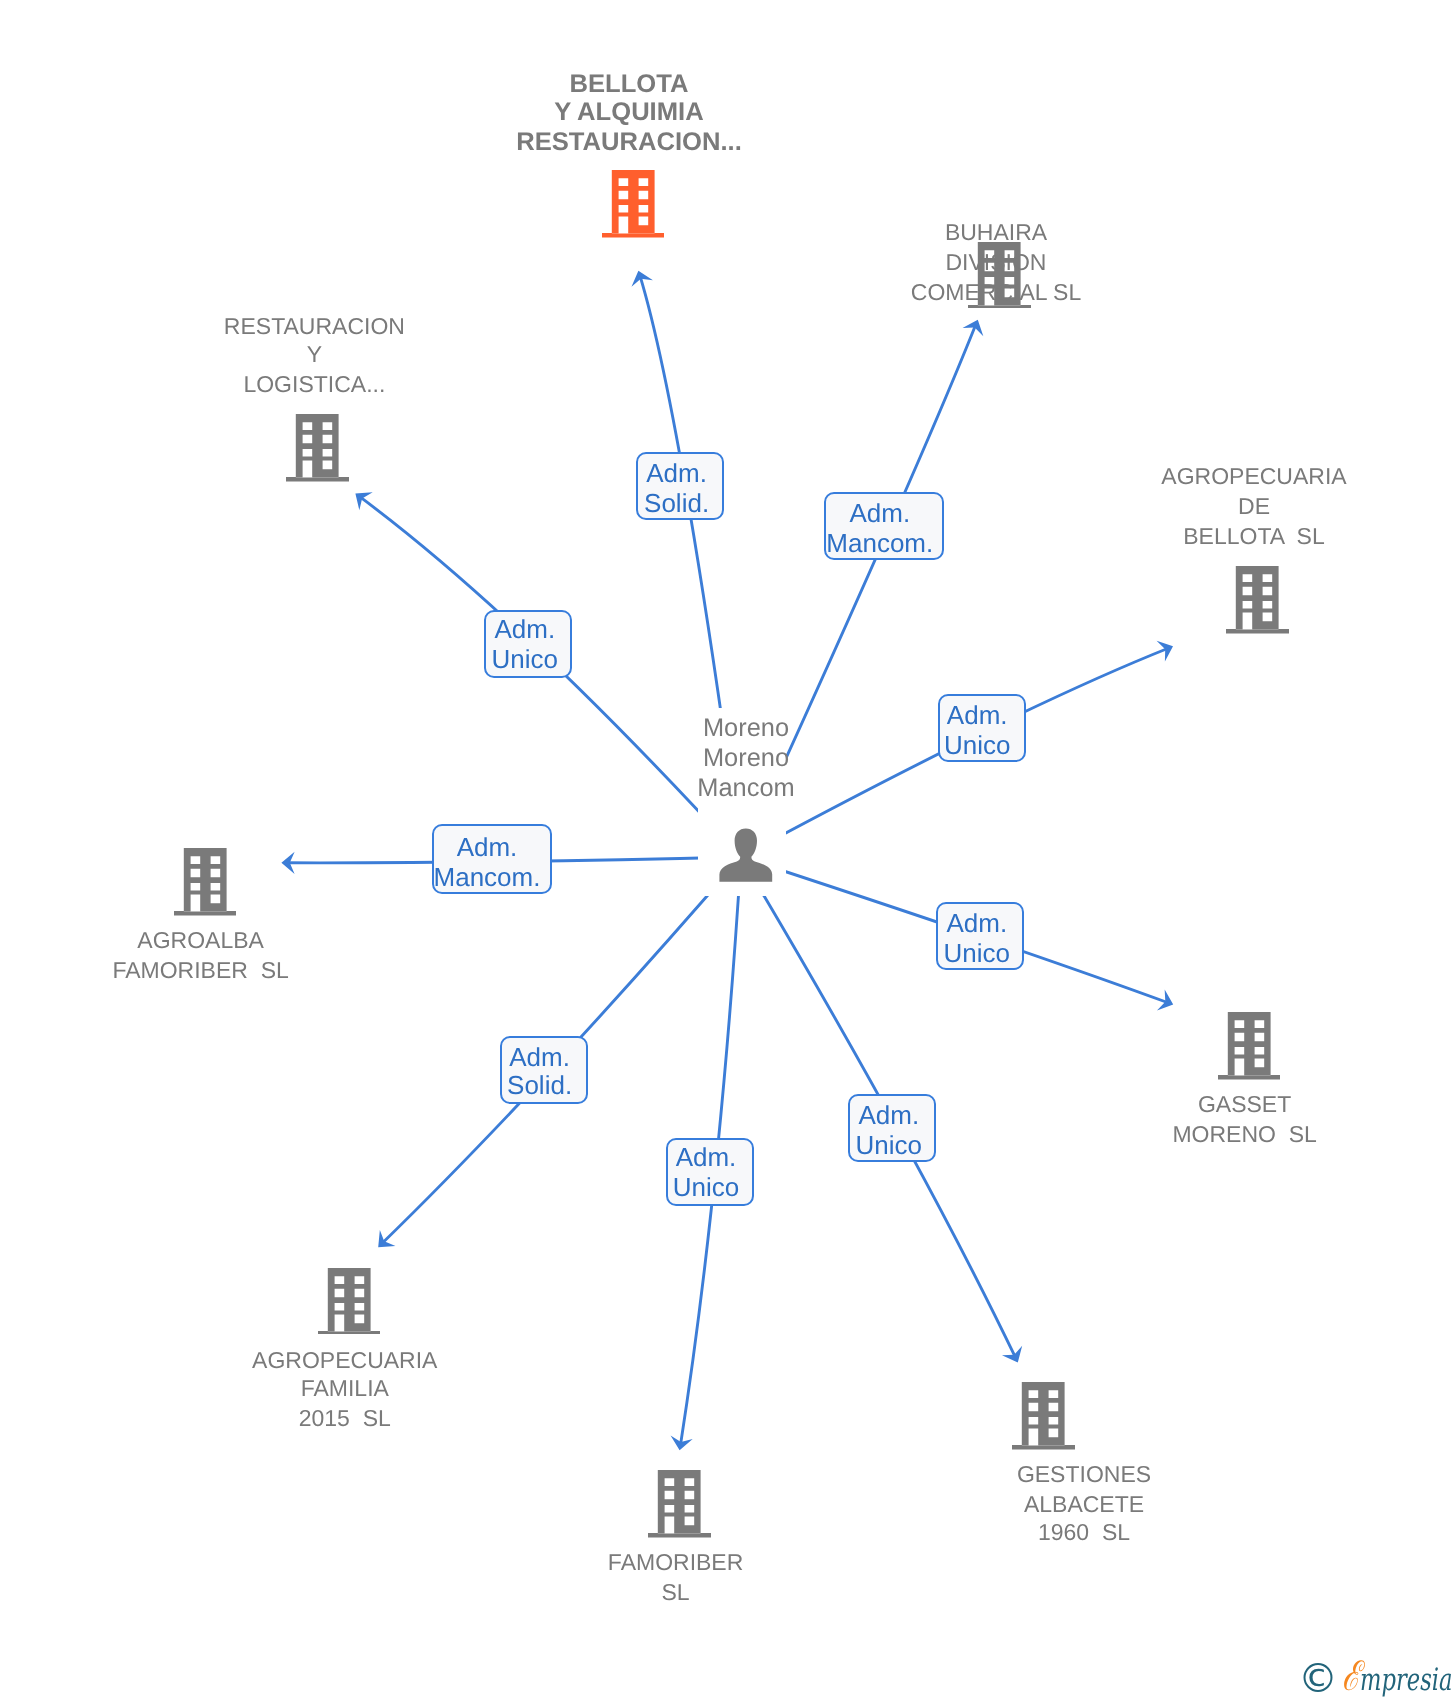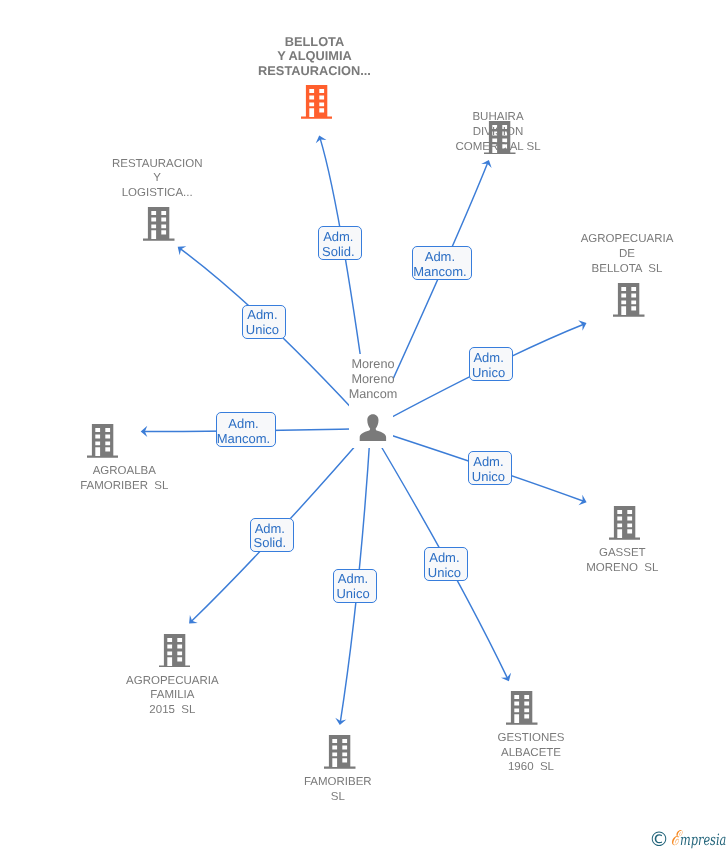--- a/index.html
+++ b/index.html
@@ -73,21 +73,21 @@
   <div>
     <svg style="position:absolute;left:613.2px;top:283.0px;" width="31.5" height="33.8" viewBox="0 0 31.5 33.8">
         <path d="M4.9 0H26.3V31.6H4.9Z M0 31.5H31.5V33.8H0Z M8.3 4.1H13.1V8H8.3Z M18.3 4.1H23.1V8H18.3Z M8.3 10.4H13.1V14.6H8.3Z M18.3 10.4H23.1V14.6H18.3Z M8.3 17.5H13.1V21.3H8.3Z M18.3 17.5H23.1V21.3H18.3Z M8.3 23.3H13.1V31.9H8.3Z M18.3 23.3H23.1V27.6H18.3Z" fill="#7a7a7a" fill-rule="evenodd"></path>
       </svg>
     <div class="nlabel" style="left:627.0px;top:232.30px;transform:translateX(-50%);"><div>AGROPECUARIA</div><div>DE</div><div>BELLOTA  SL</div></div>
   </div>
   <div>
     <svg style="position:absolute;left:86.5px;top:424.2px;" width="31.5" height="33.8" viewBox="0 0 31.5 33.8">
         <path d="M4.9 0H26.3V31.6H4.9Z M0 31.5H31.5V33.8H0Z M8.3 4.1H13.1V8H8.3Z M18.3 4.1H23.1V8H18.3Z M8.3 10.4H13.1V14.6H8.3Z M18.3 10.4H23.1V14.6H18.3Z M8.3 17.5H13.1V21.3H8.3Z M18.3 17.5H23.1V21.3H18.3Z M8.3 23.3H13.1V31.9H8.3Z M18.3 23.3H23.1V27.6H18.3Z" fill="#7a7a7a" fill-rule="evenodd"></path>
       </svg>
-    <div class="nlabel" style="left:100.3px;top:464.00px;transform:translateX(-50%);margin-left:24px;"><div>AGROALBA</div><div>FAMORIBER  SL</div></div>
+    <div class="nlabel" style="left:100.3px;top:464.00px;transform:translateX(-50%);"><div>AGROALBA</div><div>FAMORIBER  SL</div></div>
   </div>
   <div>
     <svg style="position:absolute;left:608.5px;top:506.3px;" width="31.5" height="33.8" viewBox="0 0 31.5 33.8">
         <path d="M4.9 0H26.3V31.6H4.9Z M0 31.5H31.5V33.8H0Z M8.3 4.1H13.1V8H8.3Z M18.3 4.1H23.1V8H18.3Z M8.3 10.4H13.1V14.6H8.3Z M18.3 10.4H23.1V14.6H18.3Z M8.3 17.5H13.1V21.3H8.3Z M18.3 17.5H23.1V21.3H18.3Z M8.3 23.3H13.1V31.9H8.3Z M18.3 23.3H23.1V27.6H18.3Z" fill="#7a7a7a" fill-rule="evenodd"></path>
       </svg>
     <div class="nlabel" style="left:622.3px;top:546.10px;transform:translateX(-50%);"><div>GASSET</div><div>MORENO  SL</div></div>
   </div>
   <div>
     <svg style="position:absolute;left:158.7px;top:633.7px;" width="31.5" height="33.8" viewBox="0 0 31.5 33.8">
         <path d="M4.9 0H26.3V31.6H4.9Z M0 31.5H31.5V33.8H0Z M8.3 4.1H13.1V8H8.3Z M18.3 4.1H23.1V8H18.3Z M8.3 10.4H13.1V14.6H8.3Z M18.3 10.4H23.1V14.6H18.3Z M8.3 17.5H13.1V21.3H8.3Z M18.3 17.5H23.1V21.3H18.3Z M8.3 23.3H13.1V31.9H8.3Z M18.3 23.3H23.1V27.6H18.3Z" fill="#7a7a7a" fill-rule="evenodd"></path>
@@ -97,21 +97,21 @@
   <div>
     <svg style="position:absolute;left:324.1px;top:735.1px;" width="31.5" height="33.8" viewBox="0 0 31.5 33.8">
         <path d="M4.9 0H26.3V31.6H4.9Z M0 31.5H31.5V33.8H0Z M8.3 4.1H13.1V8H8.3Z M18.3 4.1H23.1V8H18.3Z M8.3 10.4H13.1V14.6H8.3Z M18.3 10.4H23.1V14.6H18.3Z M8.3 17.5H13.1V21.3H8.3Z M18.3 17.5H23.1V21.3H18.3Z M8.3 23.3H13.1V31.9H8.3Z M18.3 23.3H23.1V27.6H18.3Z" fill="#7a7a7a" fill-rule="evenodd"></path>
       </svg>
     <div class="nlabel" style="left:337.8px;top:774.90px;transform:translateX(-50%);"><div>FAMORIBER</div><div>SL</div></div>
   </div>
   <div>
     <svg style="position:absolute;left:506.0px;top:691.0px;" width="31.5" height="33.8" viewBox="0 0 31.5 33.8">
         <path d="M4.9 0H26.3V31.6H4.9Z M0 31.5H31.5V33.8H0Z M8.3 4.1H13.1V8H8.3Z M18.3 4.1H23.1V8H18.3Z M8.3 10.4H13.1V14.6H8.3Z M18.3 10.4H23.1V14.6H18.3Z M8.3 17.5H13.1V21.3H8.3Z M18.3 17.5H23.1V21.3H18.3Z M8.3 23.3H13.1V31.9H8.3Z M18.3 23.3H23.1V27.6H18.3Z" fill="#7a7a7a" fill-rule="evenodd"></path>
       </svg>
-    <div class="nlabel" style="left:531px;top:730.80px;transform:translateX(-50%);"><div>GESTIONES</div><div>ALBACETE</div><div>1960  SL</div></div>
+    <div class="nlabel" style="left:542px;top:730.80px;transform:translateX(-50%);"><div>GESTIONES</div><div>ALBACETE</div><div>1960  SL</div></div>
   </div>
   <div class="pwrap" style="left:359.3px;top:413.6px;">
     <svg width="27.5" height="27.2" viewBox="0 0 27.5 27.2">
         <path d="M13.9 0.2 C10.6 0.2 8.3 2.6 8.3 6.3 C8.3 9.9 9.6 13.0 11.1 14.4 C11.1 15.5 10.8 16.2 9.4 16.7 C5.1 17.9 0.7 19.7 0.7 23.3 L0.7 26.9 L27.1 26.9 L27.1 23.3 C27.1 19.7 22.7 17.9 18.4 16.7 C17.0 16.2 16.7 15.5 16.7 14.4 C18.2 13.0 19.5 9.9 19.5 6.3 C19.5 2.6 17.2 0.2 13.9 0.2 Z" fill="#7a7a7a"></path>
       </svg>
   </div>
   <div class="clabel" style="left:373px;top:356.9px;transform:translateX(-50%);"><div>Moreno</div><div>Moreno</div><div>Mancom</div></div>
   <div class="rel" style="left:318.3px;top:226.3px;width:44.0px;height:34.0px;">
 <div>Adm.</div>
       <div>Solid.</div>

